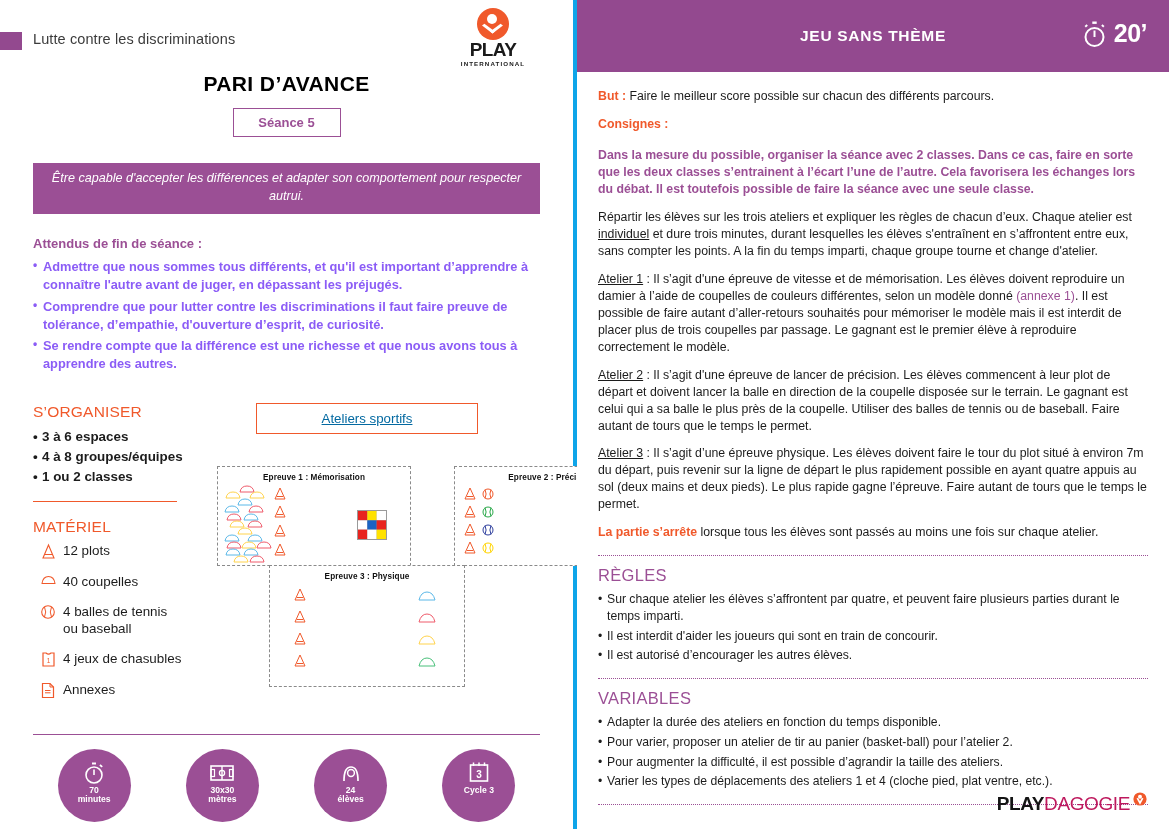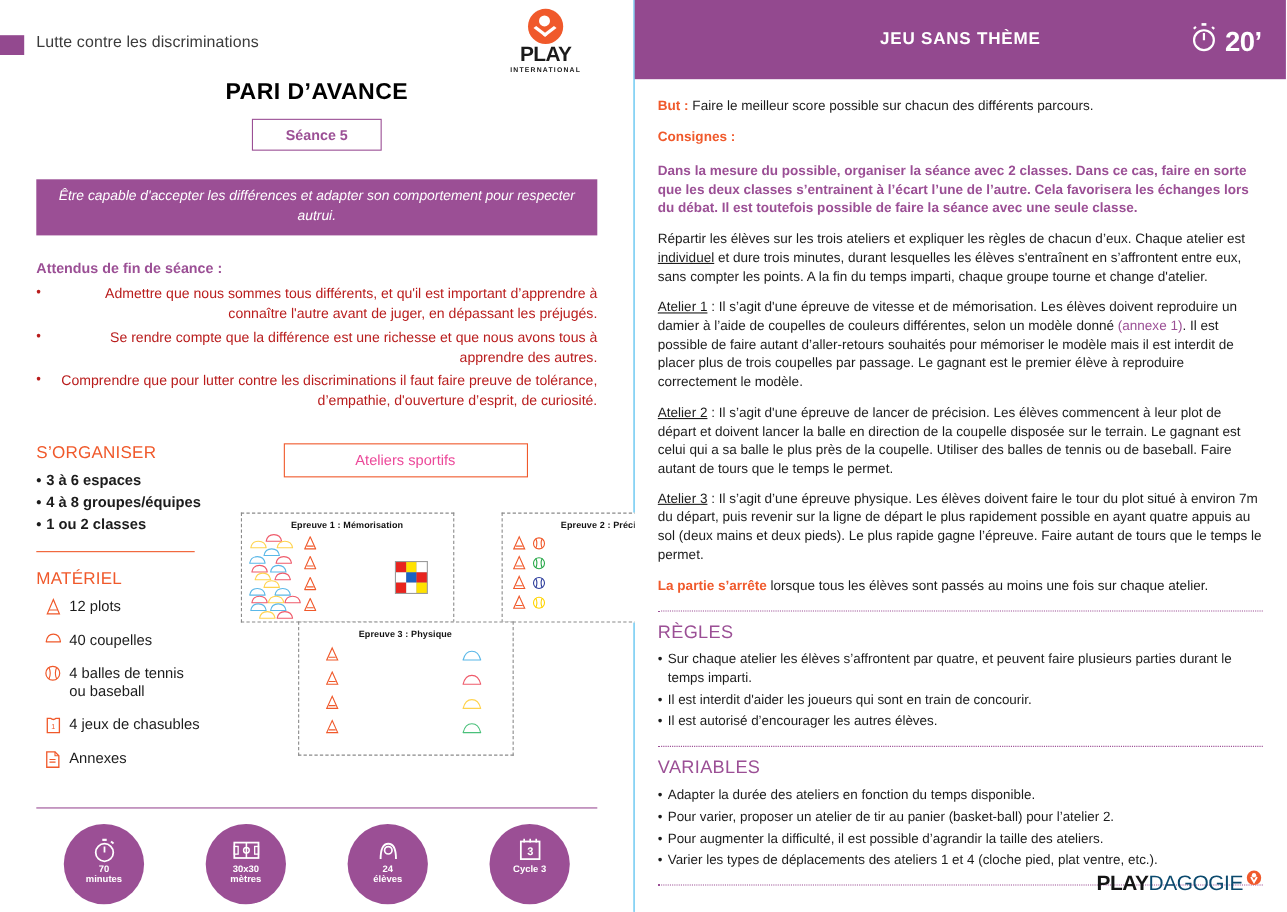--- a/index.html
+++ b/index.html
@@ -8,21 +8,21 @@
     width:1170px; height:829px;
     font-family:"Liberation Sans", sans-serif;
     background:#ffffff;
     overflow:hidden;
   }
   .page { position:relative; width:1170px; height:829px; display:flex; }
 
   
   .left {
     width:577px; height:829px; position:relative;
-    background:#fff; border-right:1px solid #0ea5e9;
+    background:#fff; border-right:4px solid #0ea5e9;
   }
   .topbar { position:relative; height:62px; }
   .purple-chip {
     position:absolute; left:0; top:32px; width:22px; height:18px;
     background:#93498f;
   }
   .topbar-title {
     position:absolute; left:33px; top:31px;
     font-size:14.5px; color:#3b3b3b; letter-spacing:.1px;
   }
@@ -50,37 +50,37 @@
   .play-sub {
     font-size:6.2px; letter-spacing:1.1px; color:#1a1a1a; font-weight:bold;
     margin-top:1px;
   }
 
   .main-title {
     text-align:center; color:#000000; font-weight:bold; font-size:21px;
     letter-spacing:.4px; margin-top:10px;
   }
   .seance-box {
-    margin:12px auto 0; width:118px; padding:6px 0; text-align:center;
+    margin:12px auto 0; width:108px; padding:6px 0; text-align:center;
     border:1.4px solid #9b4f95; color:#9b4f95; font-weight:bold; font-size:13px;
   }
 
   .objectif {
     margin:26px 33px 0; background:#9b4f95; color:#fff;
     padding:7px 10px 9px; text-align:center;
   }
   .objectif .t { font-weight:bold; font-size:13px; line-height:1.45; }
   .objectif .d { font-size:12.6px; line-height:1.4;font-style:italic; }
 
   .attendus { margin:22px 33px 0; }
   .attendus h4 { margin:0 0 7px; font-size:13px; color:#9b4f95; font-weight:bold; }
   .attendus ul { margin:0; padding:0; list-style:none; }
   .attendus li {
-    font-size:12.8px; color:#b91c1c; font-weight:normal; line-height:1.42;
-    padding-left:10px; position:relative; margin-bottom:3px;text-align:right;
+    font-size:12.8px; color:#8b5cf6; font-weight:bold; line-height:1.42;
+    padding-left:10px; position:relative; margin-bottom:3px;
   }
   .attendus li:before {
     content:"\2022"; position:absolute; left:0; top:-1px; font-size:12px;
   }
 
   .lower { display:flex; margin:30px 33px 0; }
   .col-left { width:150px; }
   .sec-title {
     color:#f0592b; font-size:15.5px; letter-spacing:.2px; margin:0 0 6px;
   }
@@ -91,22 +91,22 @@
   }
   .org-list li:before { content:"\2022"; position:absolute; left:0; }
   .divider { height:1px; background:#f0592b; margin:13px 6px 16px 0; }
 
   .mat-row { display:flex; align-items:flex-start; margin-bottom:13px; }
   .mat-ico { width:30px; flex:0 0 30px; display:flex; justify-content:center; padding-top:1px; }
   .mat-txt { font-size:13.4px; color:#1c1c1c; line-height:1.28; }
 
   .col-right { flex:1; padding-left:11px; }
   .ateliers-btn {
-    border:1.6px solid #f0592b; color:#ec4899; text-align:center;
-    padding:7px 0; font-size:13.3px; width:222px; margin:0 auto 32px;
+    border:1.6px solid #f0592b; color:#0369a1; text-align:center;
+    padding:7px 0; font-size:13.3px; width:222px; margin:0 auto 32px;text-decoration:underline;
   }
   .diagram { position:relative; width:300px; margin:0 auto; }
   .dbox {
     border:1px dashed #8a8a8a; position:relative; background:#fff;
   }
   .dbox .dlabel {
     text-align:center; font-size:8.2px; font-weight:bold; color:#111;
     padding-top:6px; letter-spacing:.1px;
   }
   .drow { display:flex;gap:44px; }
@@ -125,21 +125,21 @@
 
   
   .right { width:592px; height:829px; position:relative; background:#fff; }
   .rhead {
     height:72px; background:#93498f; display:flex; align-items:center;
     justify-content:center; position:relative;
   }
   .rhead .ht { color:#fff; font-weight:bold; font-size:15.5px; letter-spacing:.7px; }
   .rhead .timer {
     position:absolute; right:22px; top:50%; transform:translateY(-50%);
-    display:flex; align-items:flex-end; gap:6px; color:#fff;
+    display:flex; align-items:flex-start; gap:6px; color:#fff;
   }
   .rhead .timer .tv { font-size:25px; font-weight:bold; letter-spacing:-.5px; }
   .rbody { padding:16px 21px 0 21px; }
   .p { font-size:12.3px; color:#1c1c1c; line-height:1.38; margin:0 0 11px; }
   .lbl-orange { color:#f0592b; font-weight:bold; }
   .p.purple { color:#9b4f95; font-weight:bold; }
   .u { text-decoration:underline; }
   .annexe { color:#9b4f95; }
   .dotted { border-top:1.6px dotted #9b4f95; margin:14px 0 10px; }
   .sec-h { color:#9b4f95; font-size:16.5px; letter-spacing:.3px; margin:0 0 6px; }
@@ -147,21 +147,21 @@
   .rlist li {
     font-size:12.2px; color:#1c1c1c; line-height:1.37; position:relative;
     padding-left:9px; margin-bottom:3px;
   }
   .rlist li:before { content:"\2022"; position:absolute; left:0; }
   .playdago {
     position:absolute; right:22px; bottom:14px; display:flex;
     align-items:flex-start; font-size:19px; letter-spacing:-.4px;
   }
   .playdago .b { font-weight:bold; color:#141414; }
-  .playdago .n { color:#0c4a6e; }
+  .playdago .n { color:#be185d; }
   .playdago .mk { margin-left:3px; margin-top:-4px; }
 </style>
 </head>
 <body>
 
 <div class="page">
 
   <div class="left">
 
     <div class="topbar">
@@ -182,22 +182,22 @@
     <div class="seance-box">Séance 5</div>
 
     <div class="objectif">
       <div class="d">Être capable d'accepter les différences et adapter son comportement pour respecter autrui.</div>
     </div>
 
     <div class="attendus">
       <h4>Attendus de fin de séance :</h4>
       <ul>
         <li>Admettre que nous sommes tous différents, et qu'il est important d’apprendre à connaître l'autre avant de juger, en dépassant les préjugés.</li>
+        <li>Comprendre que pour lutter contre les discriminations il faut faire preuve de tolérance, d’empathie, d'ouverture d’esprit, de curiosité.</li>
         <li>Se rendre compte que la différence est une richesse et que nous avons tous à apprendre des autres.</li>
-        <li>Comprendre que pour lutter contre les discriminations il faut faire preuve de tolérance, d’empathie, d'ouverture d’esprit, de curiosité.</li>
       </ul>
     </div>
 
     <div class="lower">
       <div class="col-left">
         <div class="sec-title">S’ORGANISER</div>
         <ul class="org-list">
           <li>3 à 6 espaces</li>
           <li>4 à 8 groupes/équipes</li>
           <li>1 ou 2 classes</li>

